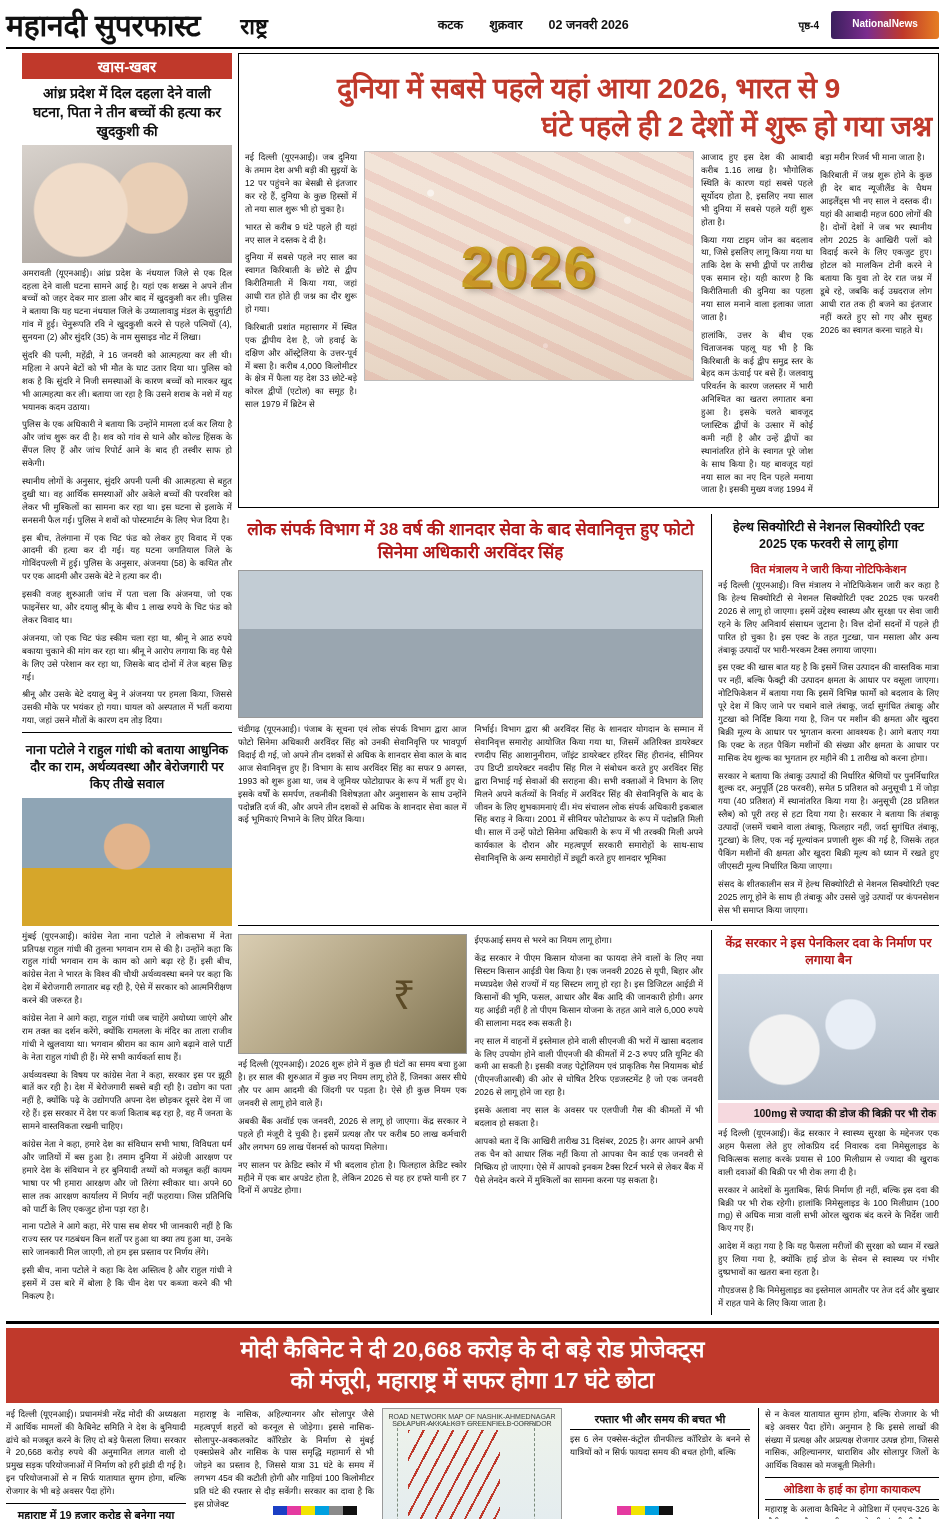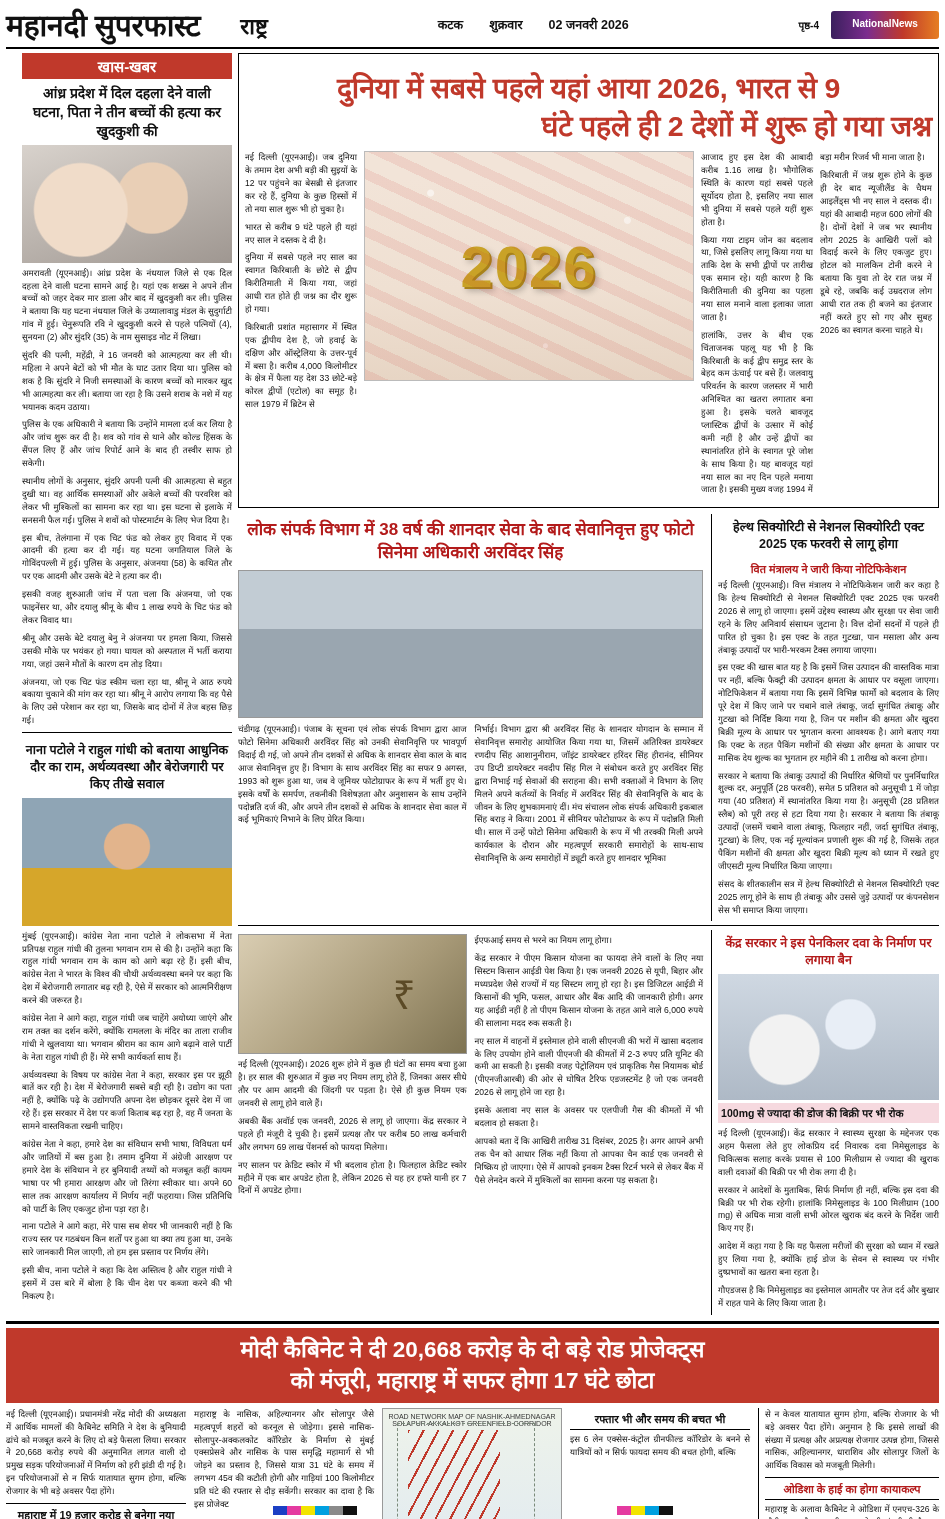--- a/index.html
+++ b/index.html
@@ -87,21 +87,21 @@
   .map-img { width:100%; height:176px; border:1px solid #999;
     background:linear-gradient(180deg,#eef3ea,#dfe9f2); position:relative; }
   .map-img:before{ content:""; position:absolute; left:14%; top:12%; width:52%; height:74%;
     background:repeating-linear-gradient(118deg,#c0392b 0 2px, transparent 2px 13px); }
   .map-img:after{ content:""; position:absolute; left:8%; top:8%; width:76%; height:82%;
     border:1px dashed #7a8a7a; }
   .map-title { position:absolute; top:4px; left:0; right:0; text-align:center; font-size:7px; color:#333; }
 
   .mini-head { font-weight:bold; font-size:11px; text-align:center; padding:3px 2px; }
   .mini-head.red { color:#b31b1b; }
-  .pink-bar { background:#f6d9df; color:#111; font-weight:bold; font-size:10.5px; text-align:left; padding:3px; }
+  .pink-bar { background:#f6d9df; color:#111; font-weight:bold; font-size:10.5px; text-align:right; padding:3px; }
 
   
   .regbar { position:absolute; bottom:4px; left:0; right:0; display:flex; justify-content:center; gap:260px; }
   .swatches { display:flex; }
   .swatches i { display:block; width:14px; height:9px; }
   .s1{background:#1b3fc4}.s2{background:#e43aa0}.s3{background:#f2e400}.s4{background:#00a0e0}.s5{background:#8a8a8a}.s6{background:#111}
   .s7{background:#e43aa0}.s8{background:#f2e400}.s9{background:#00a0e0}.s10{background:#111}
 
   .hr-black { border-top:3px solid #000; margin:6px 0 4px; }
   .col-divider { border-left:1px solid #000; }
@@ -132,22 +132,22 @@
       <div class="khas-bar">खास-खबर</div>
       <div class="lead-head">आंध्र प्रदेश में दिल दहला देने वाली घटना, पिता ने तीन बच्चों की हत्या कर खुदकुशी की</div>
       <div class="photo ph-hands"></div>
       <div class="body-text" style="padding-top:4px;">
         <p>अमरावती (यूएनआई)। आंध्र प्रदेश के नंधयाल जिले से एक दिल दहला देने वाली घटना सामने आई है। यहां एक शख्स ने अपने तीन बच्चों को जहर देकर मार डाला और बाद में खुदकुशी कर ली। पुलिस ने बताया कि यह घटना नंधयाल जिले के उय्यालावाडु मंडल के सुदुर्गाटी गांव में हुई। चेनुरूपति रवि ने खुदकुशी करने से पहले पत्नियों (4), सुनयना (2) और सुंदरि (35) के नाम सुसाइड नोट में लिखा।</p>
         <p>सुंदरि की पत्नी, महेंद्री, ने 16 जनवरी को आत्महत्या कर ली थी। महिला ने अपने बेटों को भी मौत के घाट उतार दिया था। पुलिस को शक है कि सुंदरि ने निजी समस्याओं के कारण बच्चों को मारकर खुद भी आत्महत्या कर ली। बताया जा रहा है कि उसने शराब के नशे में यह भयानक कदम उठाया।</p>
         <p>पुलिस के एक अधिकारी ने बताया कि उन्होंने मामला दर्ज कर लिया है और जांच शुरू कर दी है। शव को गांव से थाने और कोल्ड हिंसक के सैंपल लिए हैं और जांच रिपोर्ट आने के बाद ही तस्वीर साफ हो सकेगी।</p>
         <p>स्थानीय लोगों के अनुसार, सुंदरि अपनी पत्नी की आत्महत्या से बहुत दुखी था। वह आर्थिक समस्याओं और अकेले बच्चों की परवरिश को लेकर भी मुश्किलों का सामना कर रहा था। इस घटना से इलाके में सनसनी फैल गई। पुलिस ने शवों को पोस्टमार्टम के लिए भेज दिया है।</p>
         <p>इस बीच, तेलंगाना में एक चिट फंड को लेकर हुए विवाद में एक आदमी की हत्या कर दी गई। यह घटना जगतियाल जिले के गोविंदपल्ली में हुई। पुलिस के अनुसार, अंजनया (58) के कथित तौर पर एक आदमी और उसके बेटे ने हत्या कर दी।</p>
         <p>इसकी वजह शुरुआती जांच में पता चला कि अंजनया, जो एक फाइनेंसर था, और दयालु श्रीनू के बीच 1 लाख रुपये के चिट फंड को लेकर विवाद था।</p>
+        <p>अंजनया, जो एक चिट फंड स्कीम चला रहा था, श्रीनू ने आठ रुपये बकाया चुकाने की मांग कर रहा था। श्रीनू ने आरोप लगाया कि वह पैसे के लिए उसे परेशान कर रहा था, जिसके बाद दोनों में तेज बहस छिड़ गई।</p>
         <p>श्रीनू और उसके बेटे दयालु बेनु ने अंजनया पर हमला किया, जिससे उसकी मौके पर भयंकर हो गया। घायल को अस्पताल में भर्ती कराया गया, जहां उसने मौतों के कारण दम तोड़ दिया।</p>
-        <p>अंजनया, जो एक चिट फंड स्कीम चला रहा था, श्रीनू ने आठ रुपये बकाया चुकाने की मांग कर रहा था। श्रीनू ने आरोप लगाया कि वह पैसे के लिए उसे परेशान कर रहा था, जिसके बाद दोनों में तेज बहस छिड़ गई।</p>
       </div>
       <div class="rule"></div>
       <div class="sub-head-blk">नाना पटोले ने राहुल गांधी को बताया आधुनिक दौर का राम, अर्थव्यवस्था और बेरोजगारी पर किए तीखे सवाल</div>
       <div class="photo ph-man"></div>
       <div class="body-text" style="padding-top:4px;">
         <p>मुंबई (यूएनआई)। कांग्रेस नेता नाना पटोले ने लोकसभा में नेता प्रतिपक्ष राहुल गांधी की तुलना भगवान राम से की है। उन्होंने कहा कि राहुल गांधी भगवान राम के काम को आगे बढ़ा रहे हैं। इसी बीच, कांग्रेस नेता ने भारत के विश्व की चौथी अर्थव्यवस्था बनने पर कहा कि देश में बेरोजगारी लगातार बढ़ रही है, ऐसे में सरकार को आत्मनिरीक्षण करने की जरूरत है।</p>
         <p>कांग्रेस नेता ने आगे कहा, राहुल गांधी जब चाहेंगे अयोध्या जाएंगे और राम तक्त का दर्शन करेंगे, क्योंकि रामलला के मंदिर का ताला राजीव गांधी ने खुलवाया था। भगवान श्रीराम का काम आगे बढ़ाने वाले पार्टी के नेता राहुल गांधी ही हैं। मेरे सभी कार्यकर्ता साथ हैं।</p>
         <p>अर्थव्यवस्था के विषय पर कांग्रेस नेता ने कहा, सरकार इस पर झूठी बातें कर रही है। देश में बेरोजगारी सबसे बड़ी रही है। उद्योग का पता नहीं है, क्योंकि पढ़े के उद्योगपति अपना देश छोड़कर दूसरे देश में जा रहे हैं। इस सरकार में देश पर कर्जा किताब बढ़ रहा है, वह मैं जनता के सामने वास्तविकता रखनी चाहिए।</p>
         <p>कांग्रेस नेता ने कहा, हमारे देश का संविधान सभी भाषा, विविधता धर्म और जातियों में बस हुआ है। तमाम दुनिया में अंग्रेजी आरक्षण पर हमारे देश के संविधान ने हर बुनियादी तथ्यों को मजबूत कहीं कायम भाषा पर भी हमारा आरक्षण और जो तिरंगा स्वीकार था। अपने 60 साल तक आरक्षण कार्यालय में निर्णय नहीं फहराया। जिस प्रतिनिधि को पार्टी के लिए एकजुट होना पड़ा रहा है।</p>
         <p>नाना पटोले ने आगे कहा, मेरे पास सब शेयर भी जानकारी नहीं है कि राज्य स्तर पर गठबंधन किन शर्तों पर हुआ था क्या तय हुआ था, उनके सारे जानकारी मिल जाएगी, तो हम इस प्रस्ताव पर निर्णय लेंगे।</p>

